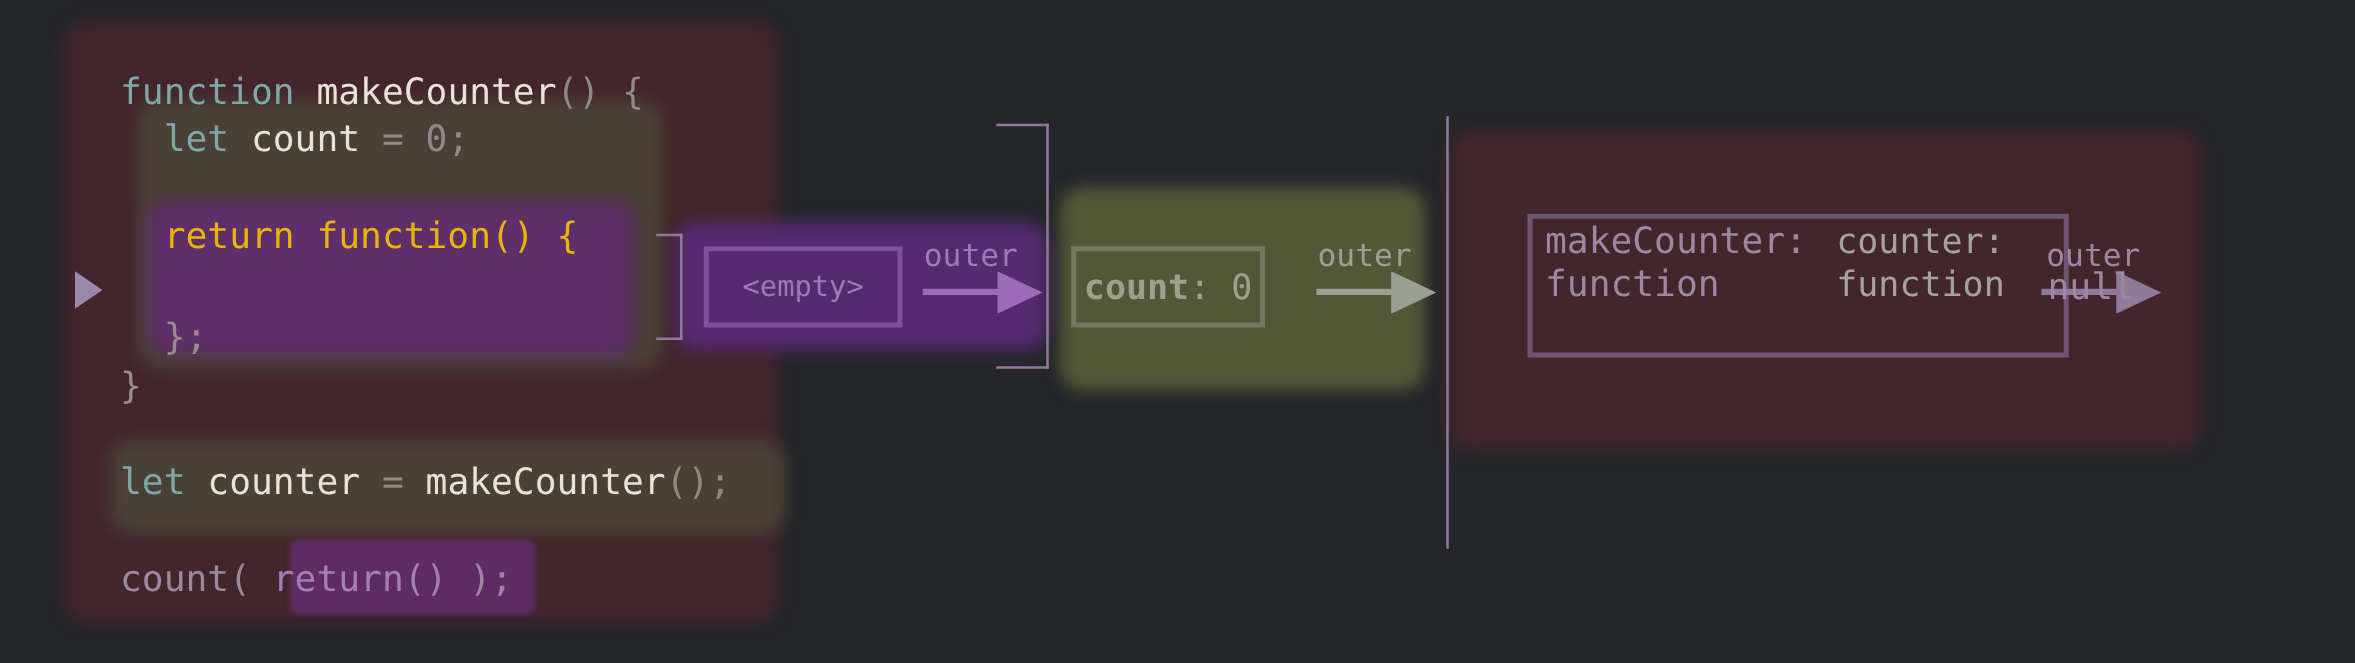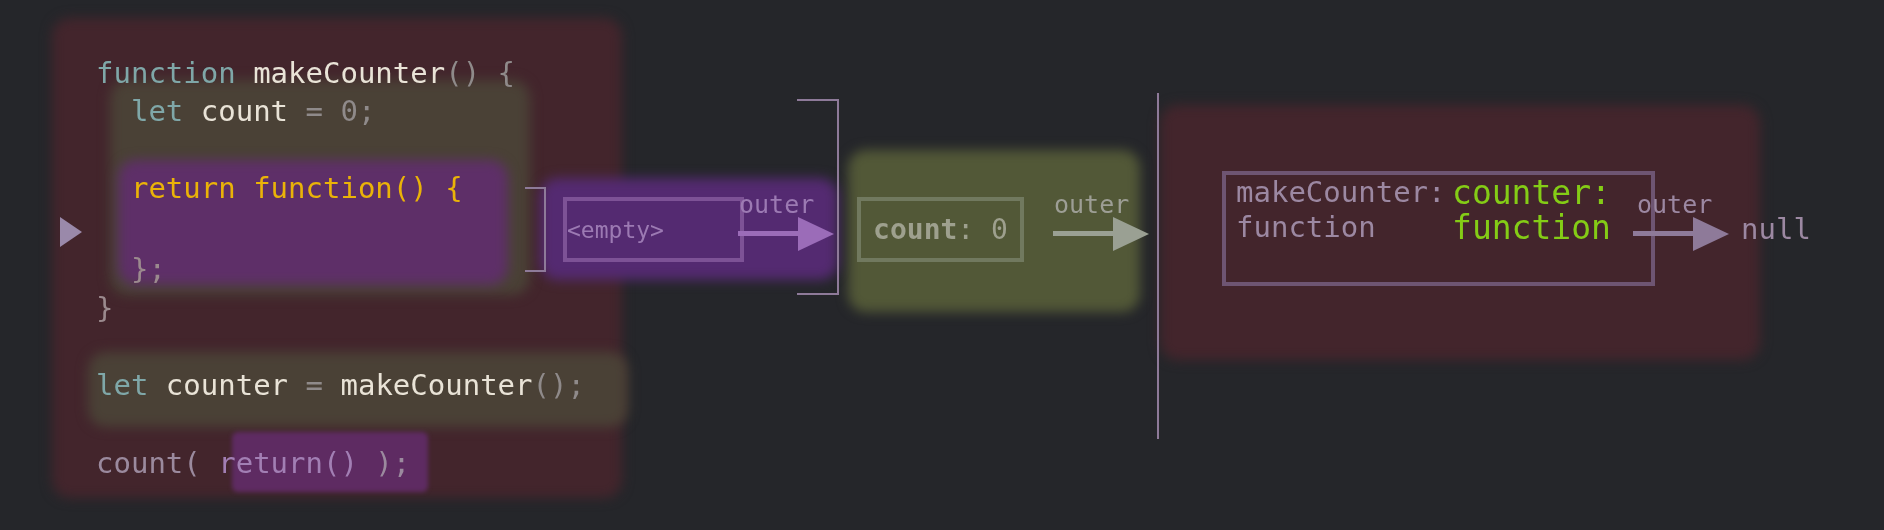--- a/index.html
+++ b/index.html
@@ -53,46 +53,46 @@
 <div class="code" style="left:96px;top:366px;"><span class="kw">let</span><span> counter</span><span class="punc"> =</span><span> makeCounter</span><span class="punc">()</span><span class="punc">;</span></div>
 
 <div class="code" style="left:96px;top:444px;color:#9b8a9e;"><span>count( </span><span class="purpleText">return()</span><span> );</span></div>
 
 <div style="position:absolute;left:525px;top:187px;width:21px;height:85px;border:2px solid #8e7a99;border-left:none;box-sizing:border-box;"></div>
 
 <div style="position:absolute;left:797px;top:99px;width:42px;height:196px;border:2px solid #8e7a99;border-left:none;box-sizing:border-box;"></div>
 
 <div class="line" style="left:1157px;top:93px;width:2px;height:346px;"></div>
 
-<div class="box" style="left:563px;top:197px;width:181px;height:65px;border:4px solid #7d5296;">
+<div class="box" style="left:563px;top:197px;width:159px;height:65px;border:4px solid #7d5296;justify-content:center;">
   <span style="font-size:23px;color:#9c7ab3;">&lt;empty&gt;</span>
 </div>
 <span class="lbl" style="left:739px;top:190px;color:#9c7ab3;">outer</span>
 <div class="arrow" style="left:738px;top:217px;">
   <svg width="96" height="34" viewBox="0 0 96 34">
       <rect x="0" y="14" width="62" height="5" fill="#9b6cb8"></rect>
       <polygon points="60,0 96,17 60,34" fill="#9b6cb8"></polygon>
     </svg>
 </div>
 
-<div class="box" style="left:857px;top:197px;width:167px;height:65px;border:4px solid #71795f;justify-content:center;">
+<div class="box" style="left:857px;top:197px;width:155px;height:65px;border:4px solid #71795f;justify-content:center;">
   <span style="font-size:28px;color:#9ea08e;font-weight:bold;"><span>count</span><span style="font-weight:normal;">: 0</span></span>
 </div>
 <span class="lbl" style="left:1054px;top:190px;color:#9d9e95;">outer</span>
 <div class="arrow" style="left:1053px;top:217px;">
   <svg width="96" height="34" viewBox="0 0 96 34">
       <rect x="0" y="14" width="62" height="5" fill="#9aa093"></rect>
       <polygon points="60,0 96,17 60,34" fill="#9aa093"></polygon>
     </svg>
 </div>
 
 <div class="box" style="left:1184px;top:171px;width:433px;height:115px;border:4px solid #6e5572;flex-direction:row;align-items:flex-start;justify-content:space-between;padding-left:10px;padding-bottom:8px;margin-left:38px;">
   <span style="font-size:29px;line-height:35px;color:#9c88a2;">makeCounter: function</span>
-  <span style="font-size:33px;line-height:35px;color:#84cc16;">counter: function</span>
+  <span style="font-size:28px;line-height:35px;color:#a3a3a3;">counter: function</span>
 </div>
 <span class="lbl" style="left:1637px;top:190px;color:#9c88a2;">outer</span>
 <div class="arrow" style="left:1633px;top:217px;">
   <svg width="96" height="34" viewBox="0 0 96 34">
       <rect x="0" y="14" width="62" height="5" fill="#8e7a99"></rect>
       <polygon points="60,0 96,17 60,34" fill="#8e7a99"></polygon>
     </svg>
 </div>
-<span class="lbl" style="left:1741px;top:212px;font-size:29px;color:#9c88a2;">null</span>
+<span class="lbl" style="left:1638px;top:212px;font-size:29px;color:#9c88a2;">null</span>
 
 </body></html>

